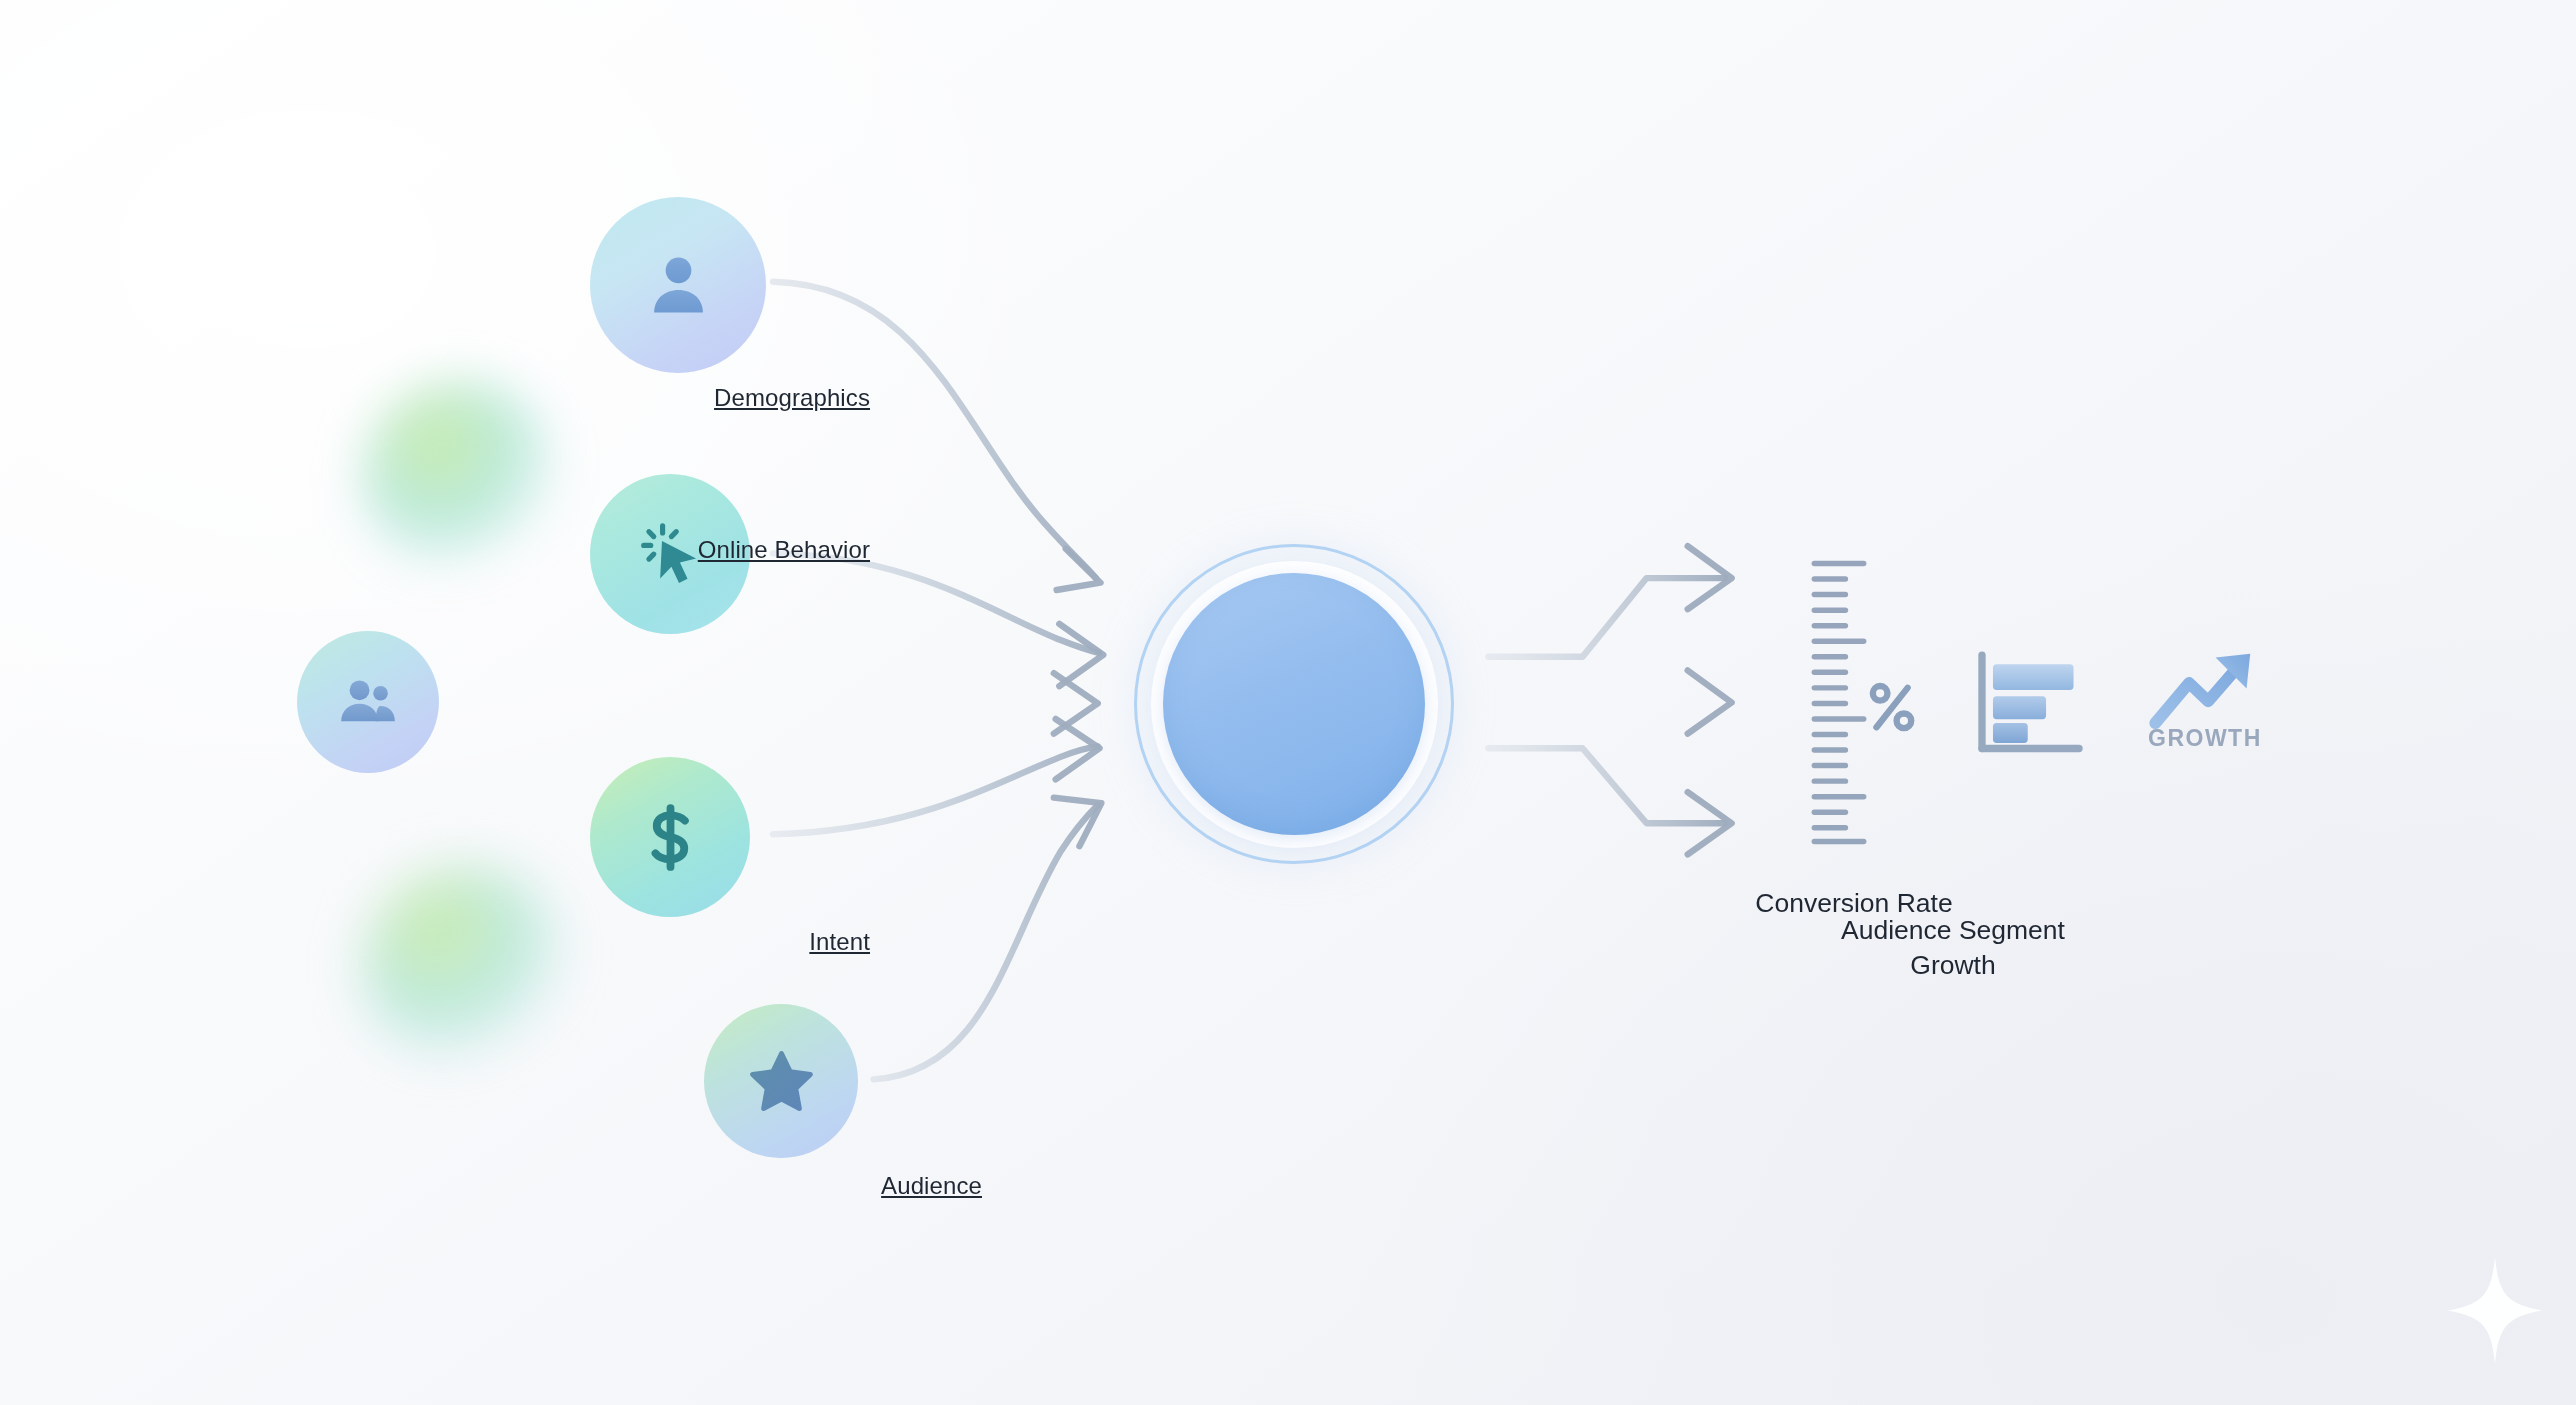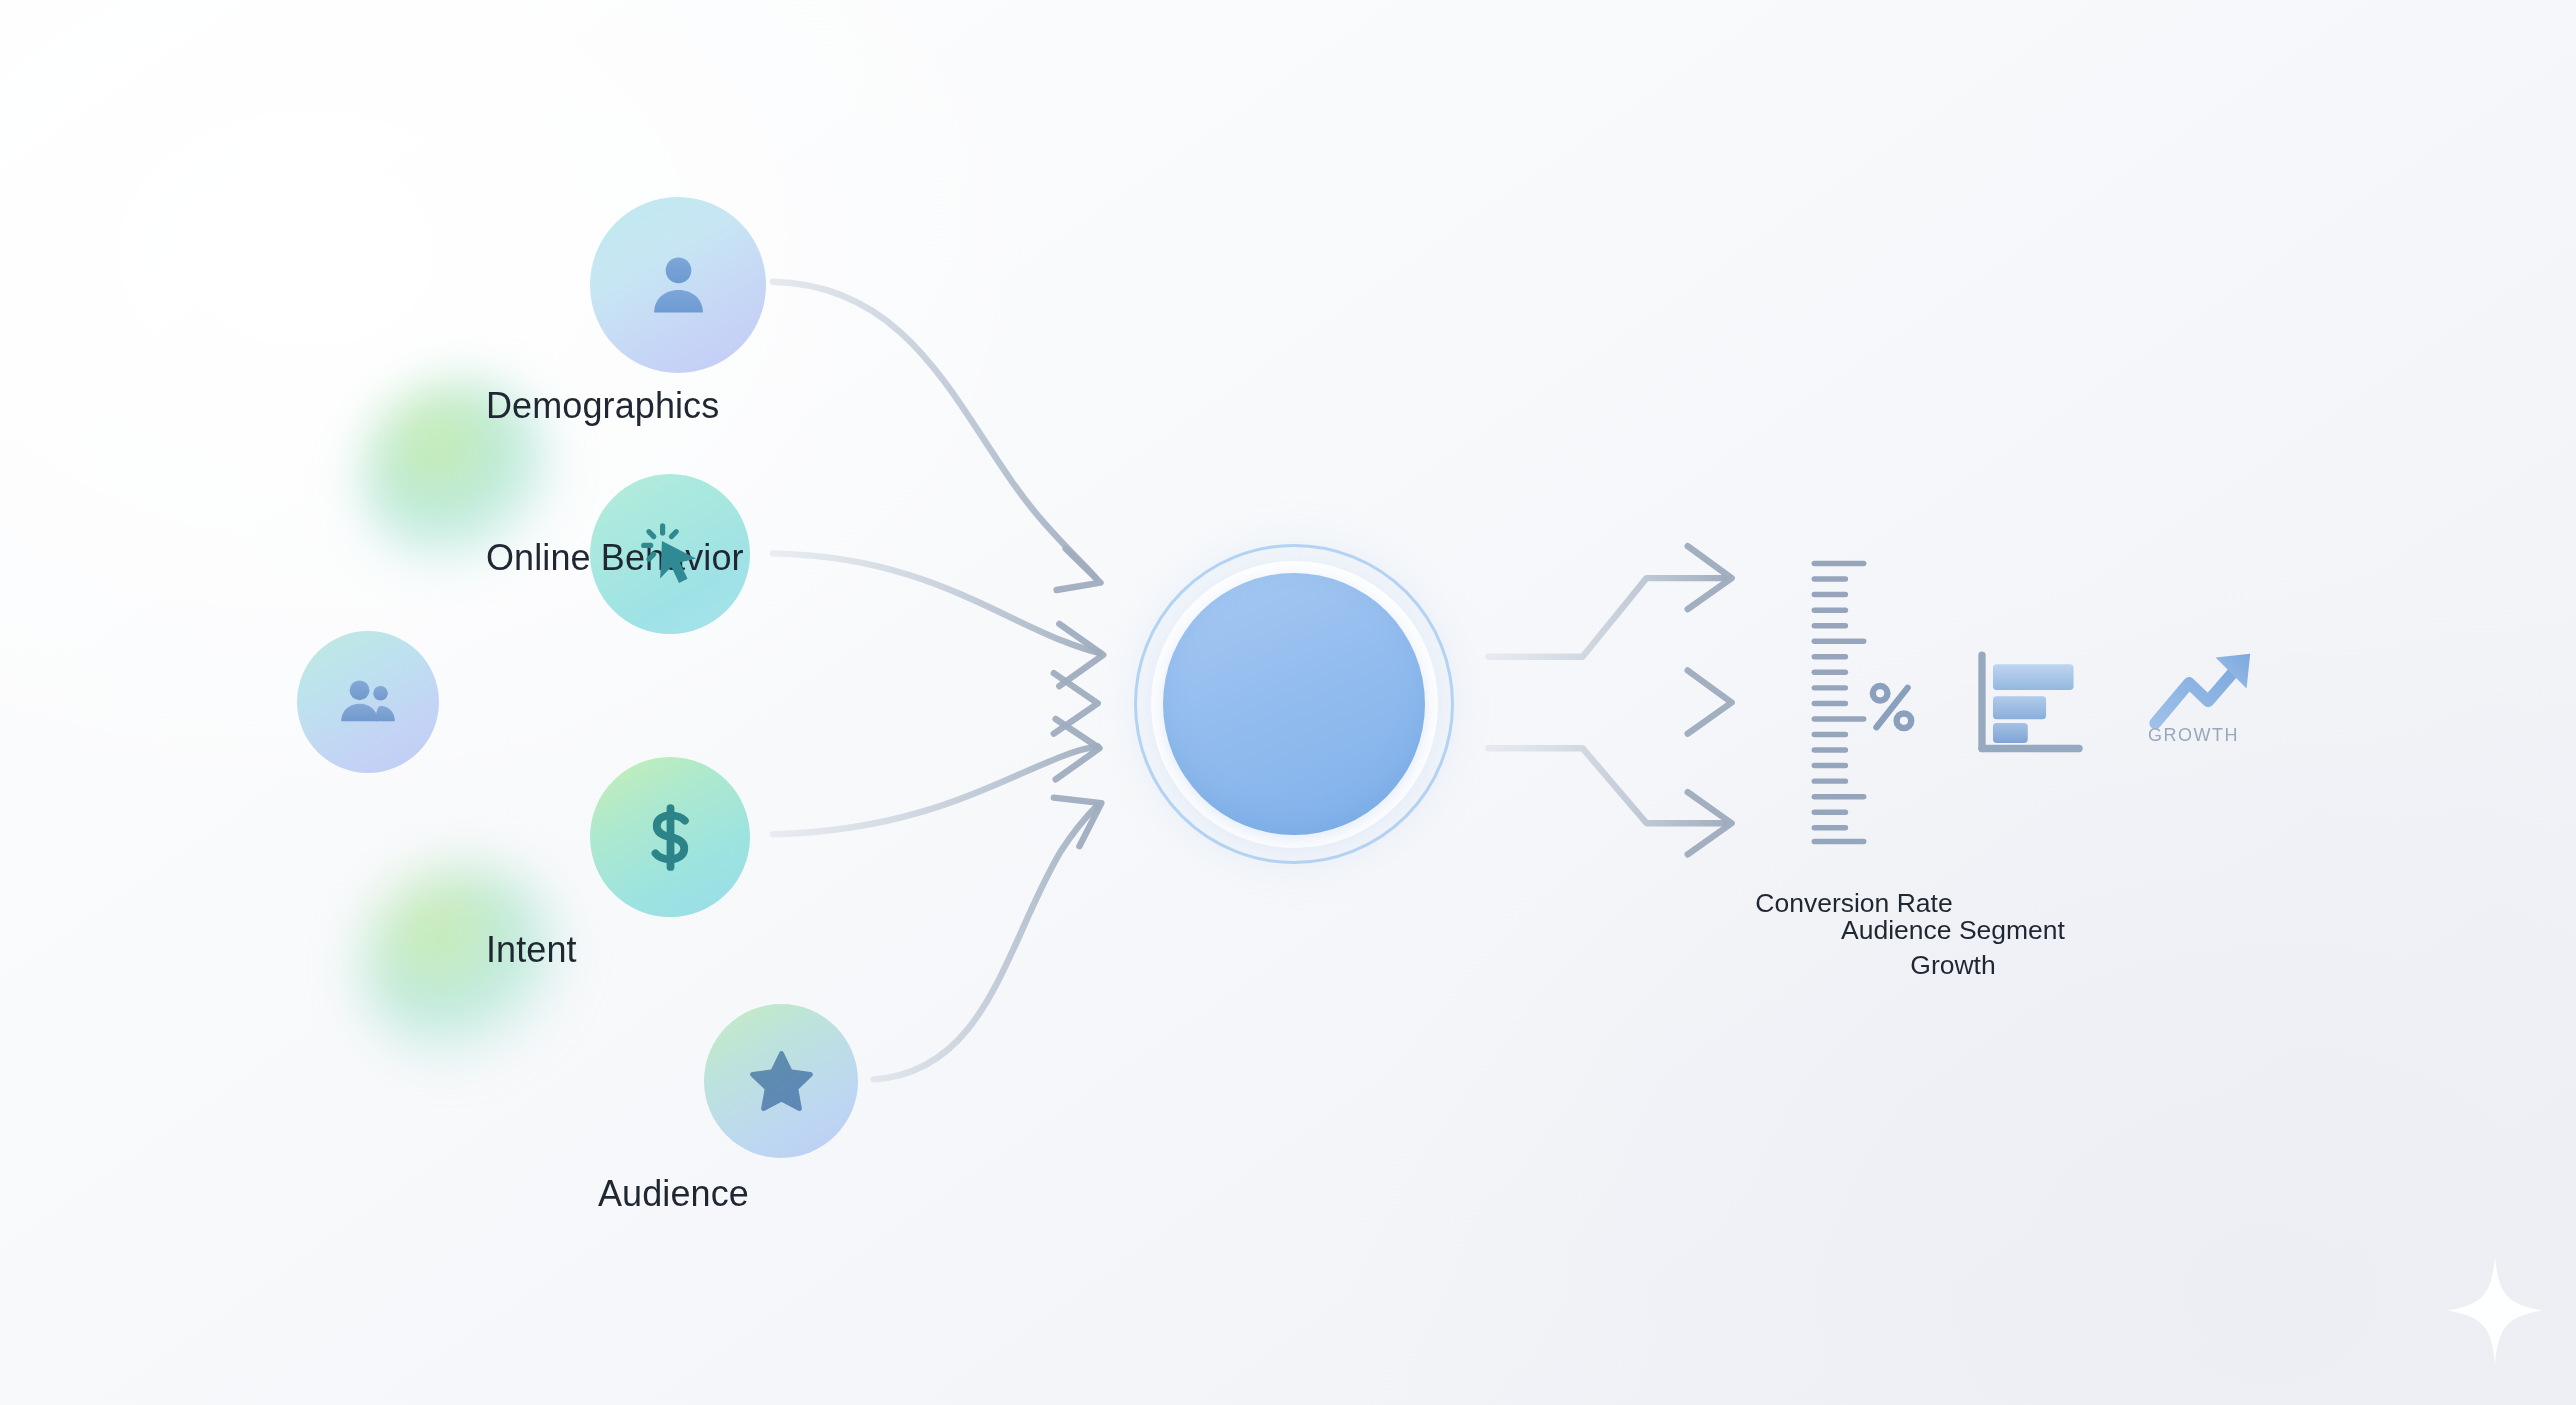--- a/index.html
+++ b/index.html
@@ -66,23 +66,23 @@
     background:linear-gradient(150deg,#c6ecc0 0%,#bde3dc 32%,#bdd7f1 70%,#bccdf6 100%);
   }
   .orb-feedback::after{ background:radial-gradient(circle,rgba(178,208,244,.55),rgba(178,208,244,0) 70%); }
 
   .orb-group{
     background:linear-gradient(150deg,#bfeadf 0%,#bde2ee 34%,#c3d3f5 72%,#c2cbf6 100%);
   }
   .orb-group::after{ background:radial-gradient(circle,rgba(176,202,245,.60),rgba(176,202,245,0) 70%); }
 
   .node-label{
-    position:absolute; width:384px; text-align:left;
-    font-size:36px; color:#1f2733; letter-spacing:0.1px;
-    line-height:1.28; white-space:nowrap;
+    position:absolute; width:384px; text-align:right;
+    font-size:24px; color:#1f2733; letter-spacing:0.1px;
+    line-height:1.28; white-space:nowrap;text-decoration:underline;
   }
 
   
   #hub { position:absolute; left:1134px; top:544px; width:320px; height:320px; }
   #hub .halo{
     position:absolute; left:-24px; top:-24px; width:368px; height:368px;
     border-radius:50%;
     background:radial-gradient(circle,rgba(150,195,245,.34) 0%,rgba(150,195,245,.12) 52%,rgba(150,195,245,0) 74%);
     filter:blur(12.8px);
   }
@@ -101,22 +101,22 @@
     box-shadow:inset 0 -9.1px 24px rgba(104,156,216,.30), 0 3.7px 16.5px rgba(120,165,220,.22);
   }
 
   
   .metric { position:absolute; }
   .metric-label{
     position:absolute; width:274px; text-align:center;
     font-size:26.5px; color:#1f2733; line-height:1.32;
   }
   .growth-word{
-    position:absolute; font-size:18px; letter-spacing:1.5px;
-    color:#9aa8bd; font-weight:400;
+    position:absolute; font-size:23px; letter-spacing:1.5px;
+    color:#9aa8bd; font-weight:700;
   }
 
   
   #sparkle{ position:absolute; left:2444px; top:1253px; width:102px; height:115px; }
 </style>
 </head>
 <body>
 
 <div id="stage">
 

